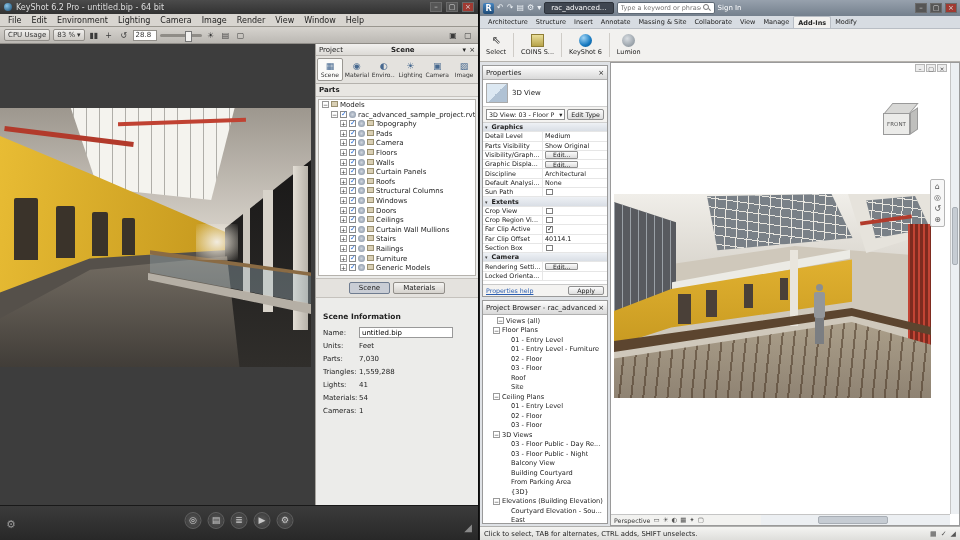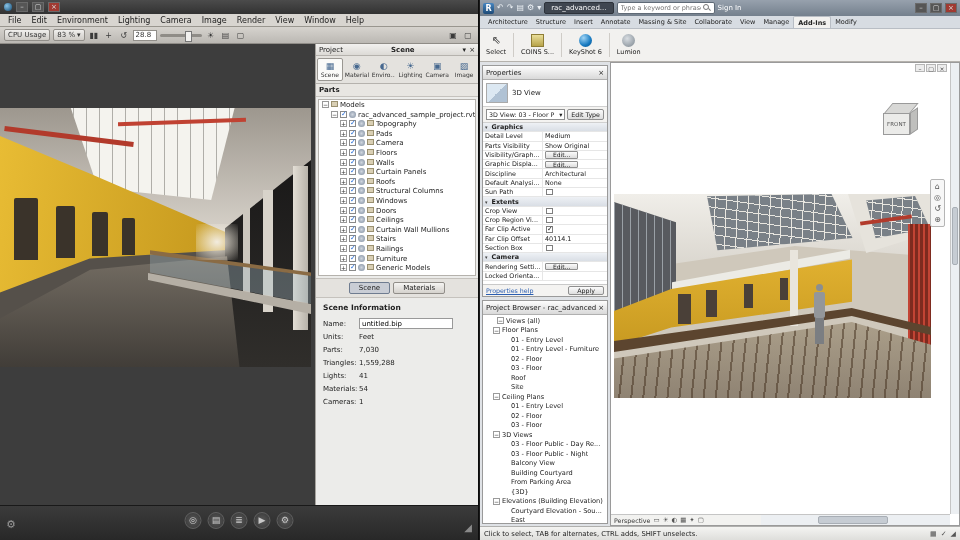--- a/index.html
+++ b/index.html
@@ -61,21 +61,21 @@
 .krow .exp.plus::after{content:"+"}
 .krow .exp.minus::after{content:"−"}
 .krow .kcb{width:7px;height:7px;border:1px solid #8a8a8a;background:#fff;position:relative;flex:none}
 .krow .kcb::after{content:"✓";position:absolute;top:-2px;left:0;font-size:7px;color:#2a6fd6}
 .krow .keye{width:7px;height:7px;border-radius:50%;background:radial-gradient(#cfd6df,#7d8b9d);flex:none}
 .krow .kico{width:7px;height:6px;background:#d9cfb4;border:1px solid #9a9070;flex:none}
 .krow .lbl{overflow:hidden}
 .ks-btabs{display:flex;justify-content:center;gap:3px;padding:3px 0;border-top:1px solid #c5c2bd;background:#e4e2de}
 .ks-btab{font-size:7px;border:1px solid #918e89;padding:1px 9px;border-radius:2px;background:linear-gradient(#f5f4f2,#d5d2cd)}
 .ks-btab.on{background:#c9cdd5;border-color:#6f7c90}
-.ks-info{padding:5px 7px;border-top:1px solid #c5c2bd}
+.ks-info{padding:14px 7px;border-top:1px solid #c5c2bd}
 .ks-info h3{font-size:7.5px;margin-bottom:5px}
 .ks-irow{display:flex;align-items:center;height:13px;font-size:7px}
 .ks-irow .il{width:36px;flex:none}
 .ks-input{border:1px solid #999;background:#fff;height:11px;width:94px;font-size:7px;font-family:inherit;padding:0 2px;outline:none}
 .ks-bottombar{position:absolute;left:0;right:0;bottom:0;height:35px;background:linear-gradient(#3b3b3b,#282828);border-top:1px solid #191919}
 .ks-gear{position:absolute;left:6px;bottom:9px;color:#9a9a9a;font-size:11px}
 .ks-cicos{position:absolute;left:50%;transform:translateX(-50%);top:6px;display:flex;gap:6px}
 .ks-cico{width:17px;height:17px;border-radius:50%;background:radial-gradient(#585858,#363636);border:1px solid #606060;color:#c8c8c8;font-size:9px;line-height:15px;text-align:center}
 .ks-grip{position:absolute;right:6px;bottom:7px;color:#8a8a8a;font-size:10px}
 
@@ -157,20 +157,21 @@
 </style>
 </head>
 <body>
 
 <div id="screen">
 
   <section class="win" id="keyshot">
 
     <div class="ks-titlebar">
       <span class="ks-logo"></span>
+      <span class="ks-title">KeyShot 6.2 Pro - untitled.bip - 64 bit</span>
       <span class="winbtn i-min"></span>
       <span class="winbtn i-max"></span>
       <span class="winbtn close i-close"></span>
     </div>
 
     <div class="ks-menubar">
 
         <span class="ks-menu">File</span>
 
         <span class="ks-menu">Edit</span>

